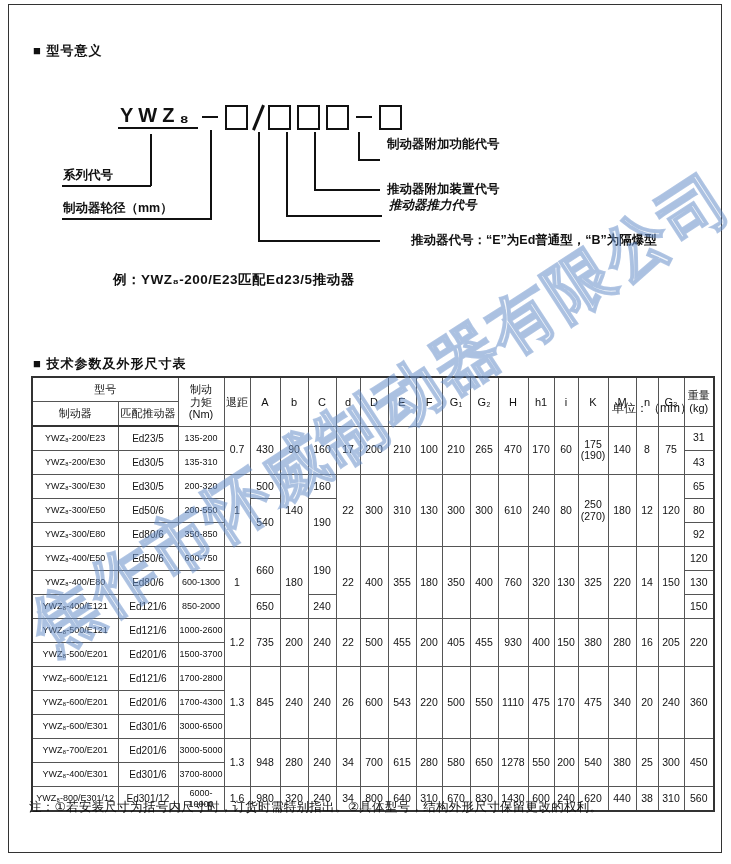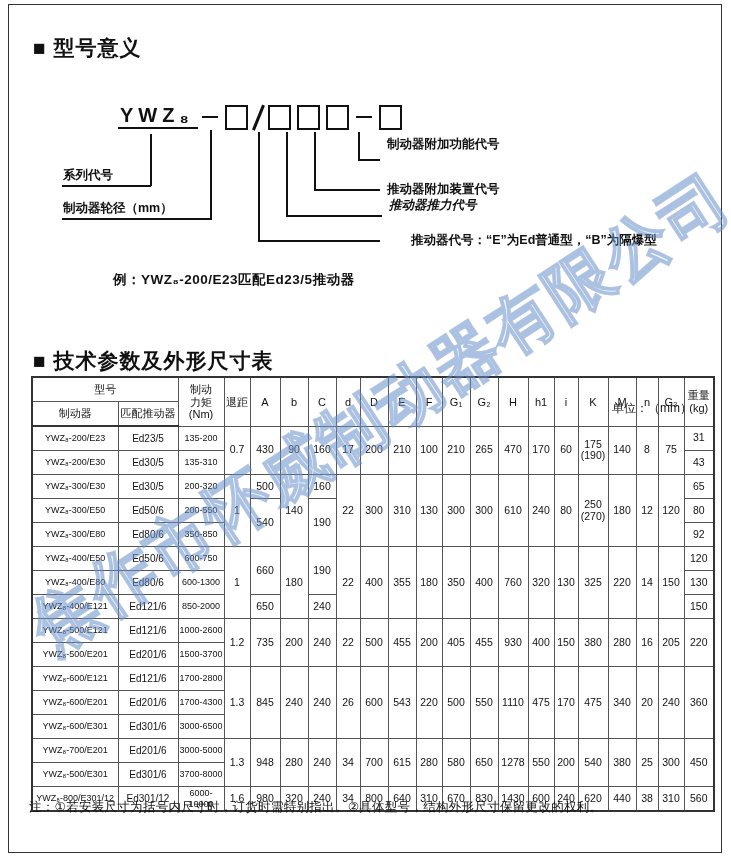--- a/index.html
+++ b/index.html
@@ -1,20 +1,20 @@
 <!DOCTYPE html>
 <html><head>
 <meta charset="utf-8">
 <style>
   html,body{margin:0;padding:0;background:#888;}
   .page{position:relative;width:731px;height:864px;background:#fff;overflow:hidden;
         font-family:"Liberation Sans","DejaVu Sans",sans-serif;color:#111;}
   .page-border{position:absolute;left:8px;top:4px;right:9px;bottom:11px;border:1px solid #333;pointer-events:none;}
 
-  .sec-title{position:absolute;font-size:21px;font-weight:bold;letter-spacing:1px;}
+  .sec-title{position:absolute;font-size:13px;font-weight:bold;letter-spacing:1px;margin-top:8px;}
   #sec1{left:33px;top:34px;}
   #sec2{left:33px;top:347px;}
   .unit{position:absolute;left:612px;top:352px;font-size:12px;margin-top:48px;}
 
   
   .model-row{position:absolute;left:118px;top:102px;display:flex;align-items:center;height:30px;}
   .model-code{font-size:20px;font-weight:bold;letter-spacing:5px;border-bottom:2px solid #111;
               padding:0 4px 2px 2px;line-height:1;}
   .mdash{width:16px;height:2.5px;background:#111;margin:0 4px;}
   .mbox{width:19px;height:21px;border:2.5px solid #111;margin:0 3px;background:#fff;}
@@ -329,21 +329,21 @@
             <td rowspan="2">1278</td>
             <td rowspan="2">550</td>
             <td rowspan="2">200</td>
             <td rowspan="2">540</td>
             <td rowspan="2">380</td>
             <td rowspan="2">25</td>
             <td rowspan="2">300</td>
             <td rowspan="2">450</td>
           </tr>
           <tr>
-            <td class="model">YWZ₈-500/E301</td>
+            <td class="model">YWZ₈-400/E301</td>
             <td class="thruster">Ed301/6</td>
             <td class="torque">3700-8000</td>
           </tr>
           <tr>
             <td class="model">YWZ₈-800/E301/12</td>
             <td class="thruster">Ed301/12</td>
             <td class="torque">6000-10000</td>
             <td>1.6</td>
             <td>980</td>
             <td>320</td>

